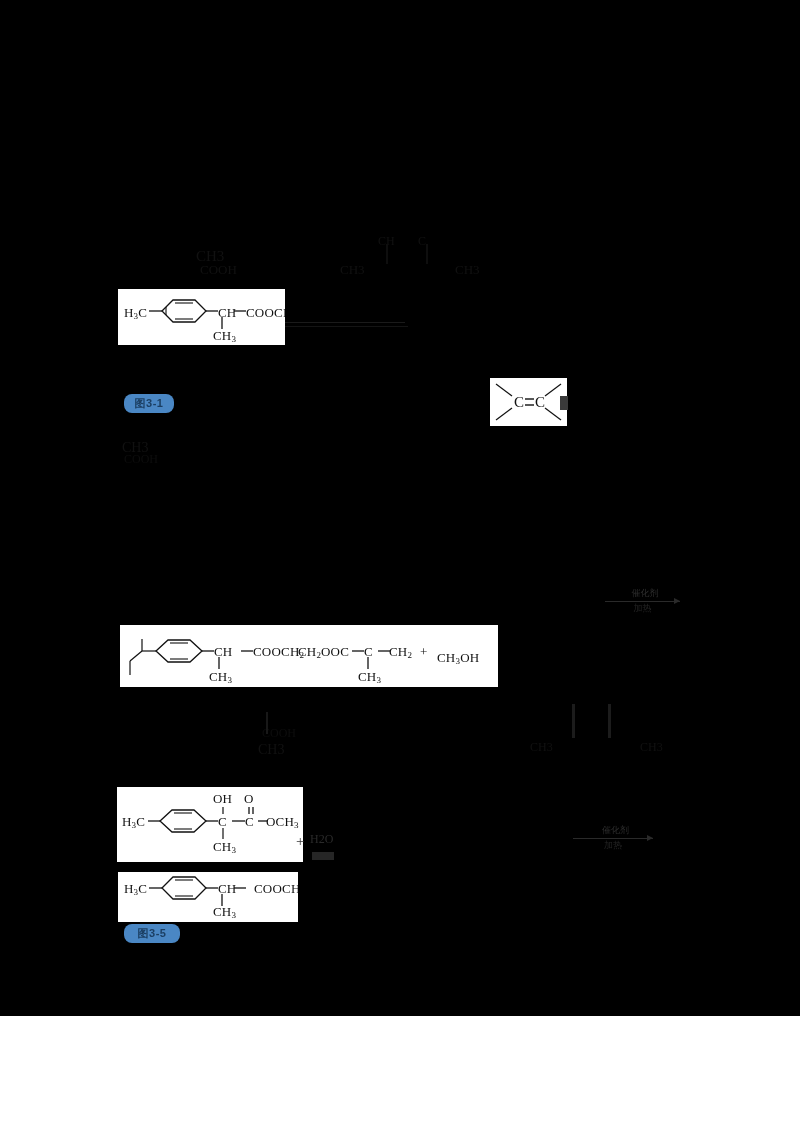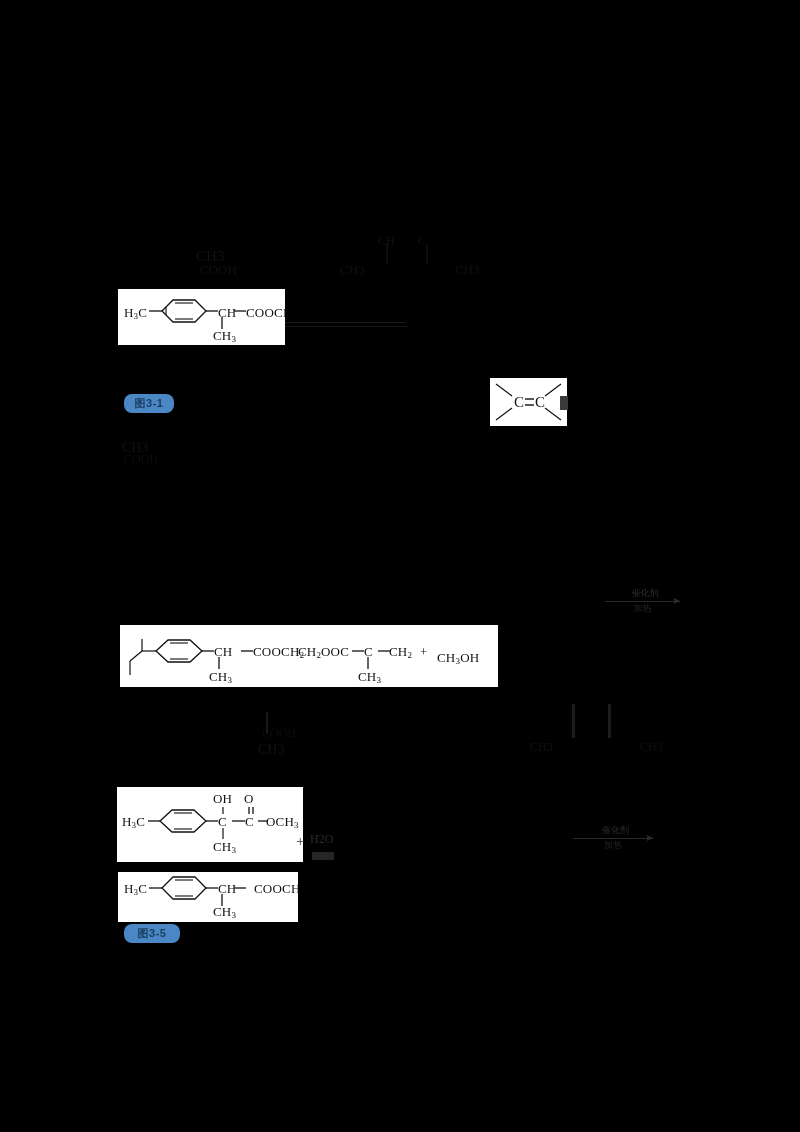--- a/index.html
+++ b/index.html
@@ -1,18 +1,18 @@
 <!DOCTYPE html>
 <html><head>
 <meta charset="utf-8">
 <title>Chemistry Document Page</title>
 <style>
   html,body{margin:0;padding:0;background:#ffffff;}
   body{font-family:"Liberation Serif", serif;}
-  .page{position:relative;width:800px;height:1132px;background:#000000;overflow:hidden;}
+  .page{position:relative;width:800px;height:1016px;background:#000000;overflow:hidden;}
 
   
   .struct{position:absolute;background:#ffffff;color:#111111;overflow:hidden;}
 
   
   .dim{position:absolute;color:#111111;font-family:"Liberation Serif",serif;white-space:nowrap;}
   .dim2{position:absolute;color:#0d0d0d;font-family:"Liberation Serif",serif;white-space:nowrap;}
 
   
   .sel{position:absolute;background:#4a87c4;color:#1b3f63;font-family:"Liberation Sans",sans-serif;

